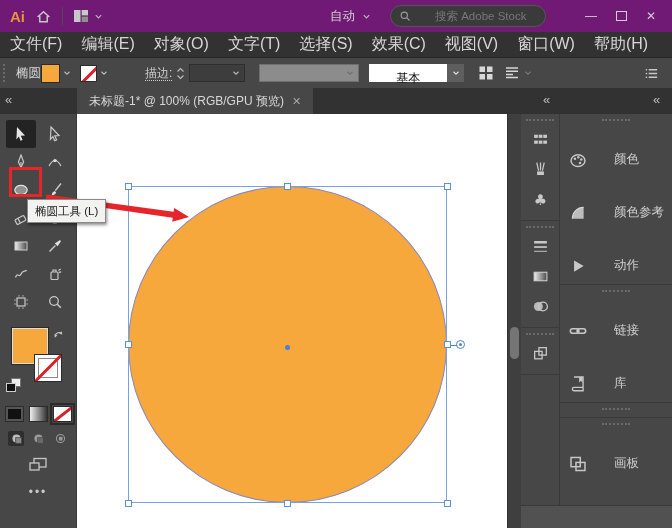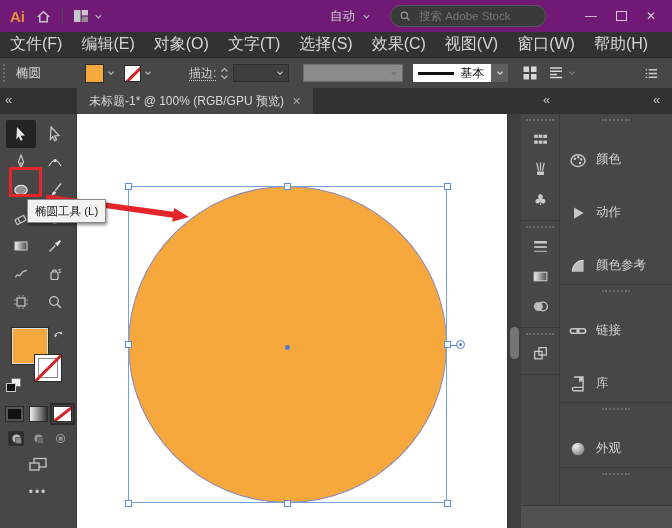--- a/index.html
+++ b/index.html
@@ -13,45 +13,45 @@
   }
   .abs{position:absolute;}
   .icon{display:inline-flex;align-items:center;justify-content:center;line-height:0;}
   .icon svg{display:block;}
 
   
   #titlebar{left:0;top:0;width:672px;height:32px;background:#701a75;display:flex;align-items:center;}
   #ai-logo{font-weight:bold;font-size:15px;color:#E8923A;margin:0 10px 0 10px;letter-spacing:0;}
   .tb-sep{width:1px;height:18px;background:#4A4A4A;margin:0 10px;}
   #workspace-switch{margin-left:226px;display:flex;align-items:center;gap:6px;color:#CFCFCF;font-size:12.5px;}
-  #search-box{margin-left:18px;width:138px;height:20px;border-radius:11px;background:#3A3A3A;border:1px solid #555;display:flex;align-items:center;padding:0 8px;gap:6px;}
+  #search-box{margin-left:18px;width:138px;height:20px;border-radius:11px;background:#3A3A3A;border:1px solid #555;display:flex;align-items:center;padding:0 8px;gap:22px;}
   #search-box input{flex:1;background:transparent;border:none;outline:none;color:#9A9A9A;font-size:11.5px;width:100px;font-family:inherit;}
   #search-box input::placeholder{color:#777;}
   #window-controls{margin-left:auto;display:flex;align-items:center;gap:8px;padding-right:10px;color:#CFCFCF;}
   .win-btn{width:22px;height:20px;display:flex;align-items:center;justify-content:center;font-size:12px;}
   .maxi-glyph{width:9px;height:8px;border:1.4px solid #CFCFCF;display:inline-block;}
 
   
   #menubar{left:0;top:32px;width:672px;height:26px;background:#323232;display:flex;align-items:center;gap:19px;padding-left:10px;box-sizing:border-box;border-bottom:1px solid #282828;}
   .menu-item{font-size:16px;color:#D6D6D6;white-space:nowrap;}
 
   
   #controlbar{left:0;top:58px;width:672px;height:30px;background:#474747;border-bottom:1px solid #2B2B2B;display:flex;align-items:center;}
   .vgrip{width:5px;height:18px;border-left:2px dotted #6B6B6B;margin:0 6px 0 3px;}
-  #tool-name{color:#D8D8D8;margin-right:44px;font-size:12.5px;}
+  #tool-name{color:#D8D8D8;font-size:12.5px;}
   .swatch-btn{display:flex;align-items:center;gap:2px;margin-right:8px;}
   #fill-swatch{width:17px;height:17px;background:#F6A83C;border:1px solid #2B2B2B;}
   #stroke-swatch{width:15px;height:15px;background:#FFF;border:1px solid #2B2B2B;position:relative;overflow:hidden;}
   #stroke-swatch::after{content:"";position:absolute;left:-3px;top:6px;width:26px;height:2.5px;background:#D32228;transform:rotate(-45deg);}
   #stroke-label{color:#CFCFCF;margin:0 4px 0 28px;text-decoration:underline dotted;text-underline-offset:3px;}
   #stroke-stepper{display:flex;flex-direction:column;gap:1px;margin-right:4px;}
   #stroke-dropdown{width:56px;height:18px;background:#3D3D3D;border:1px solid #2E2E2E;display:flex;align-items:center;justify-content:flex-end;padding-right:3px;box-sizing:border-box;margin-right:14px;}
   #var-width-dropdown{width:100px;height:18px;background:#8C8C8C;border:1px solid #6F6F6F;display:flex;align-items:center;justify-content:flex-end;padding-right:3px;box-sizing:border-box;margin-right:10px;}
   #brush-dropdown{height:18px;display:flex;align-items:center;margin-right:14px;}
-  #brush-face{width:78px;height:18px;background:#FFF;display:flex;align-items:center;padding:0 5px;gap:6px;box-sizing:border-box;}
+  #brush-face{width:78px;height:18px;background:#FFF;display:flex;align-items:center;padding:0 5px;gap:6px;box-sizing:border-box;flex-direction:column;}
   #brush-line{width:36px;height:3px;background:#111;}
   #brush-face span{color:#111;font-size:12px;}
   #brush-chev{width:17px;height:18px;background:#5E5E5E;display:flex;align-items:center;justify-content:center;}
   .cb-icon-btn{margin-right:10px;}
 
   
   #tabbar{left:0;top:88px;width:672px;height:26px;background:#323232;}
   .collapse-chev{position:absolute;top:4px;color:#BDBDBD;font-size:13px;letter-spacing:-1px;}
   #doc-tab{position:absolute;left:77px;top:0;height:26px;background:#474747;display:flex;align-items:center;gap:8px;padding:0 12px;color:#D8D8D8;font-size:12px;}
   #tab-close{color:#A8A8A8;font-size:11px;}
@@ -100,21 +100,21 @@
   #scrollbar{left:507px;top:114px;width:14px;height:414px;background:#3F3F3F;border-left:1px solid #333;box-sizing:border-box;}
   #scroll-thumb{position:absolute;left:2px;top:213px;width:9px;height:32px;border-radius:5px;background:#757575;}
 
   
   #dock-rail{left:521px;top:114px;width:39px;height:414px;background:#474747;border-right:1px solid #3A3A3A;box-sizing:border-box;}
   #dock-wide{left:560px;top:114px;width:112px;height:414px;background:#474747;}
   .grip{width:28px;height:0;border-top:2px dotted #6A6A6A;margin:5px auto 3px;}
   .rail-group{border-bottom:1px solid #3A3A3A;padding-bottom:6px;}
   .rail-item{height:30px;display:flex;align-items:center;justify-content:center;}
   .dock-group{border-bottom:1px solid #3A3A3A;padding-bottom:4px;}
-  .dock-item{height:29px;display:flex;align-items:center;gap:9px;padding-left:9px;margin-top:24px;}
+  .dock-item{height:29px;display:flex;align-items:center;gap:27px;padding-left:9px;margin-top:24px;}
   .dock-label{color:#CFCFCF;font-size:12.5px;white-space:nowrap;}
   #dock-bottom{left:521px;top:505px;width:151px;height:23px;background:#515151;border-top:1px solid #3A3A3A;box-sizing:border-box;}
 </style>
 </head>
 <body>
 
 <div id="titlebar" class="abs">
   <span id="ai-logo">Ai</span>
   <span class="icon">
     <svg width="17" height="17" viewBox="0 0 16 16">
@@ -551,33 +551,33 @@
             <circle cx="8.3" cy="5.6" r="1.1" fill="#C8C8C8"></circle>
             <circle cx="11" cy="7.6" r="1.1" fill="#C8C8C8"></circle>
             <circle cx="9.8" cy="10.6" r="1.1" fill="#C8C8C8"></circle>
           </svg>
         </span>
          <span class="dock-label">颜色</span>
        </div>
        <div class="dock-item">
          <span class="icon">
           <svg width="18" height="18" viewBox="0 0 16 16">
-            <path d="M4.5 3 L13 8 L4.5 13 Z" fill="#C8C8C8"></path>
-          </svg>
-        </span>
-         <span class="dock-label">动作</span>
+            <path d="M3 13 A10 10 0 0 1 13 3 L13 13 Z" fill="#BDBDBD"></path>
+            <path d="M3 13 A10 10 0 0 1 13 3" fill="none" stroke="#DADADA" stroke-width="1"></path>
+          </svg>
+        </span>
+         <span class="dock-label">颜色参考</span>
        </div>
        <div class="dock-item">
          <span class="icon">
           <svg width="18" height="18" viewBox="0 0 16 16">
-            <path d="M3 13 A10 10 0 0 1 13 3 L13 13 Z" fill="#BDBDBD"></path>
-            <path d="M3 13 A10 10 0 0 1 13 3" fill="none" stroke="#DADADA" stroke-width="1"></path>
-          </svg>
-        </span>
-         <span class="dock-label">颜色参考</span>
+            <path d="M4.5 3 L13 8 L4.5 13 Z" fill="#C8C8C8"></path>
+          </svg>
+        </span>
+         <span class="dock-label">动作</span>
        </div>
      </div>
     <div class="dock-group">
        <div class="grip"></div>
 
        <div class="dock-item">
          <span class="icon">
           <svg width="18" height="18" viewBox="0 0 16 16">
             <rect x="1.2" y="6" width="7.6" height="4" rx="2" fill="none" stroke="#C8C8C8" stroke-width="1.4"></rect>
             <rect x="7.2" y="6" width="7.6" height="4" rx="2" fill="none" stroke="#C8C8C8" stroke-width="1.4"></rect>
@@ -591,34 +591,20 @@
             <path d="M4.5 1.8 H12.5 V14 H4.5 A1.5 1.5 0 0 1 4.5 11 H12.5" fill="none" stroke="#C8C8C8" stroke-width="1.2"></path>
             <path d="M9 1.8 V6.6 L10.6 5.4 L12.2 6.6 V1.8" fill="#C8C8C8"></path>
           </svg>
         </span>
          <span class="dock-label">库</span>
        </div>
      </div>
     <div class="dock-group">
        <div class="grip"></div>
 
-       <div class="dock-item">
-         <span class="icon">
-          <svg width="18" height="18" viewBox="0 0 16 16">
-            <defs>
-              <radialGradient id="rgA" cx="0.35" cy="0.3" r="0.9">
-                <stop offset="0" stop-color="#F0F0F0"></stop>
-                <stop offset="1" stop-color="#707070"></stop>
-              </radialGradient>
-            </defs>
-            <circle cx="8" cy="8" r="5.6" fill="url(#rgA)"></circle>
-          </svg>
-        </span>
-         <span class="dock-label">外观</span>
-       </div>
      </div>
     <div class="dock-group">
        <div class="grip"></div>
 
        <div class="dock-item">
          <span class="icon">
           <svg width="18" height="18" viewBox="0 0 16 16">
             <rect x="1.8" y="2.2" width="8.2" height="8.2" fill="none" stroke="#C8C8C8" stroke-width="1.3"></rect>
             <rect x="6.2" y="6.6" width="8" height="7.2" fill="none" stroke="#C8C8C8" stroke-width="1.3"></rect>
           </svg>

